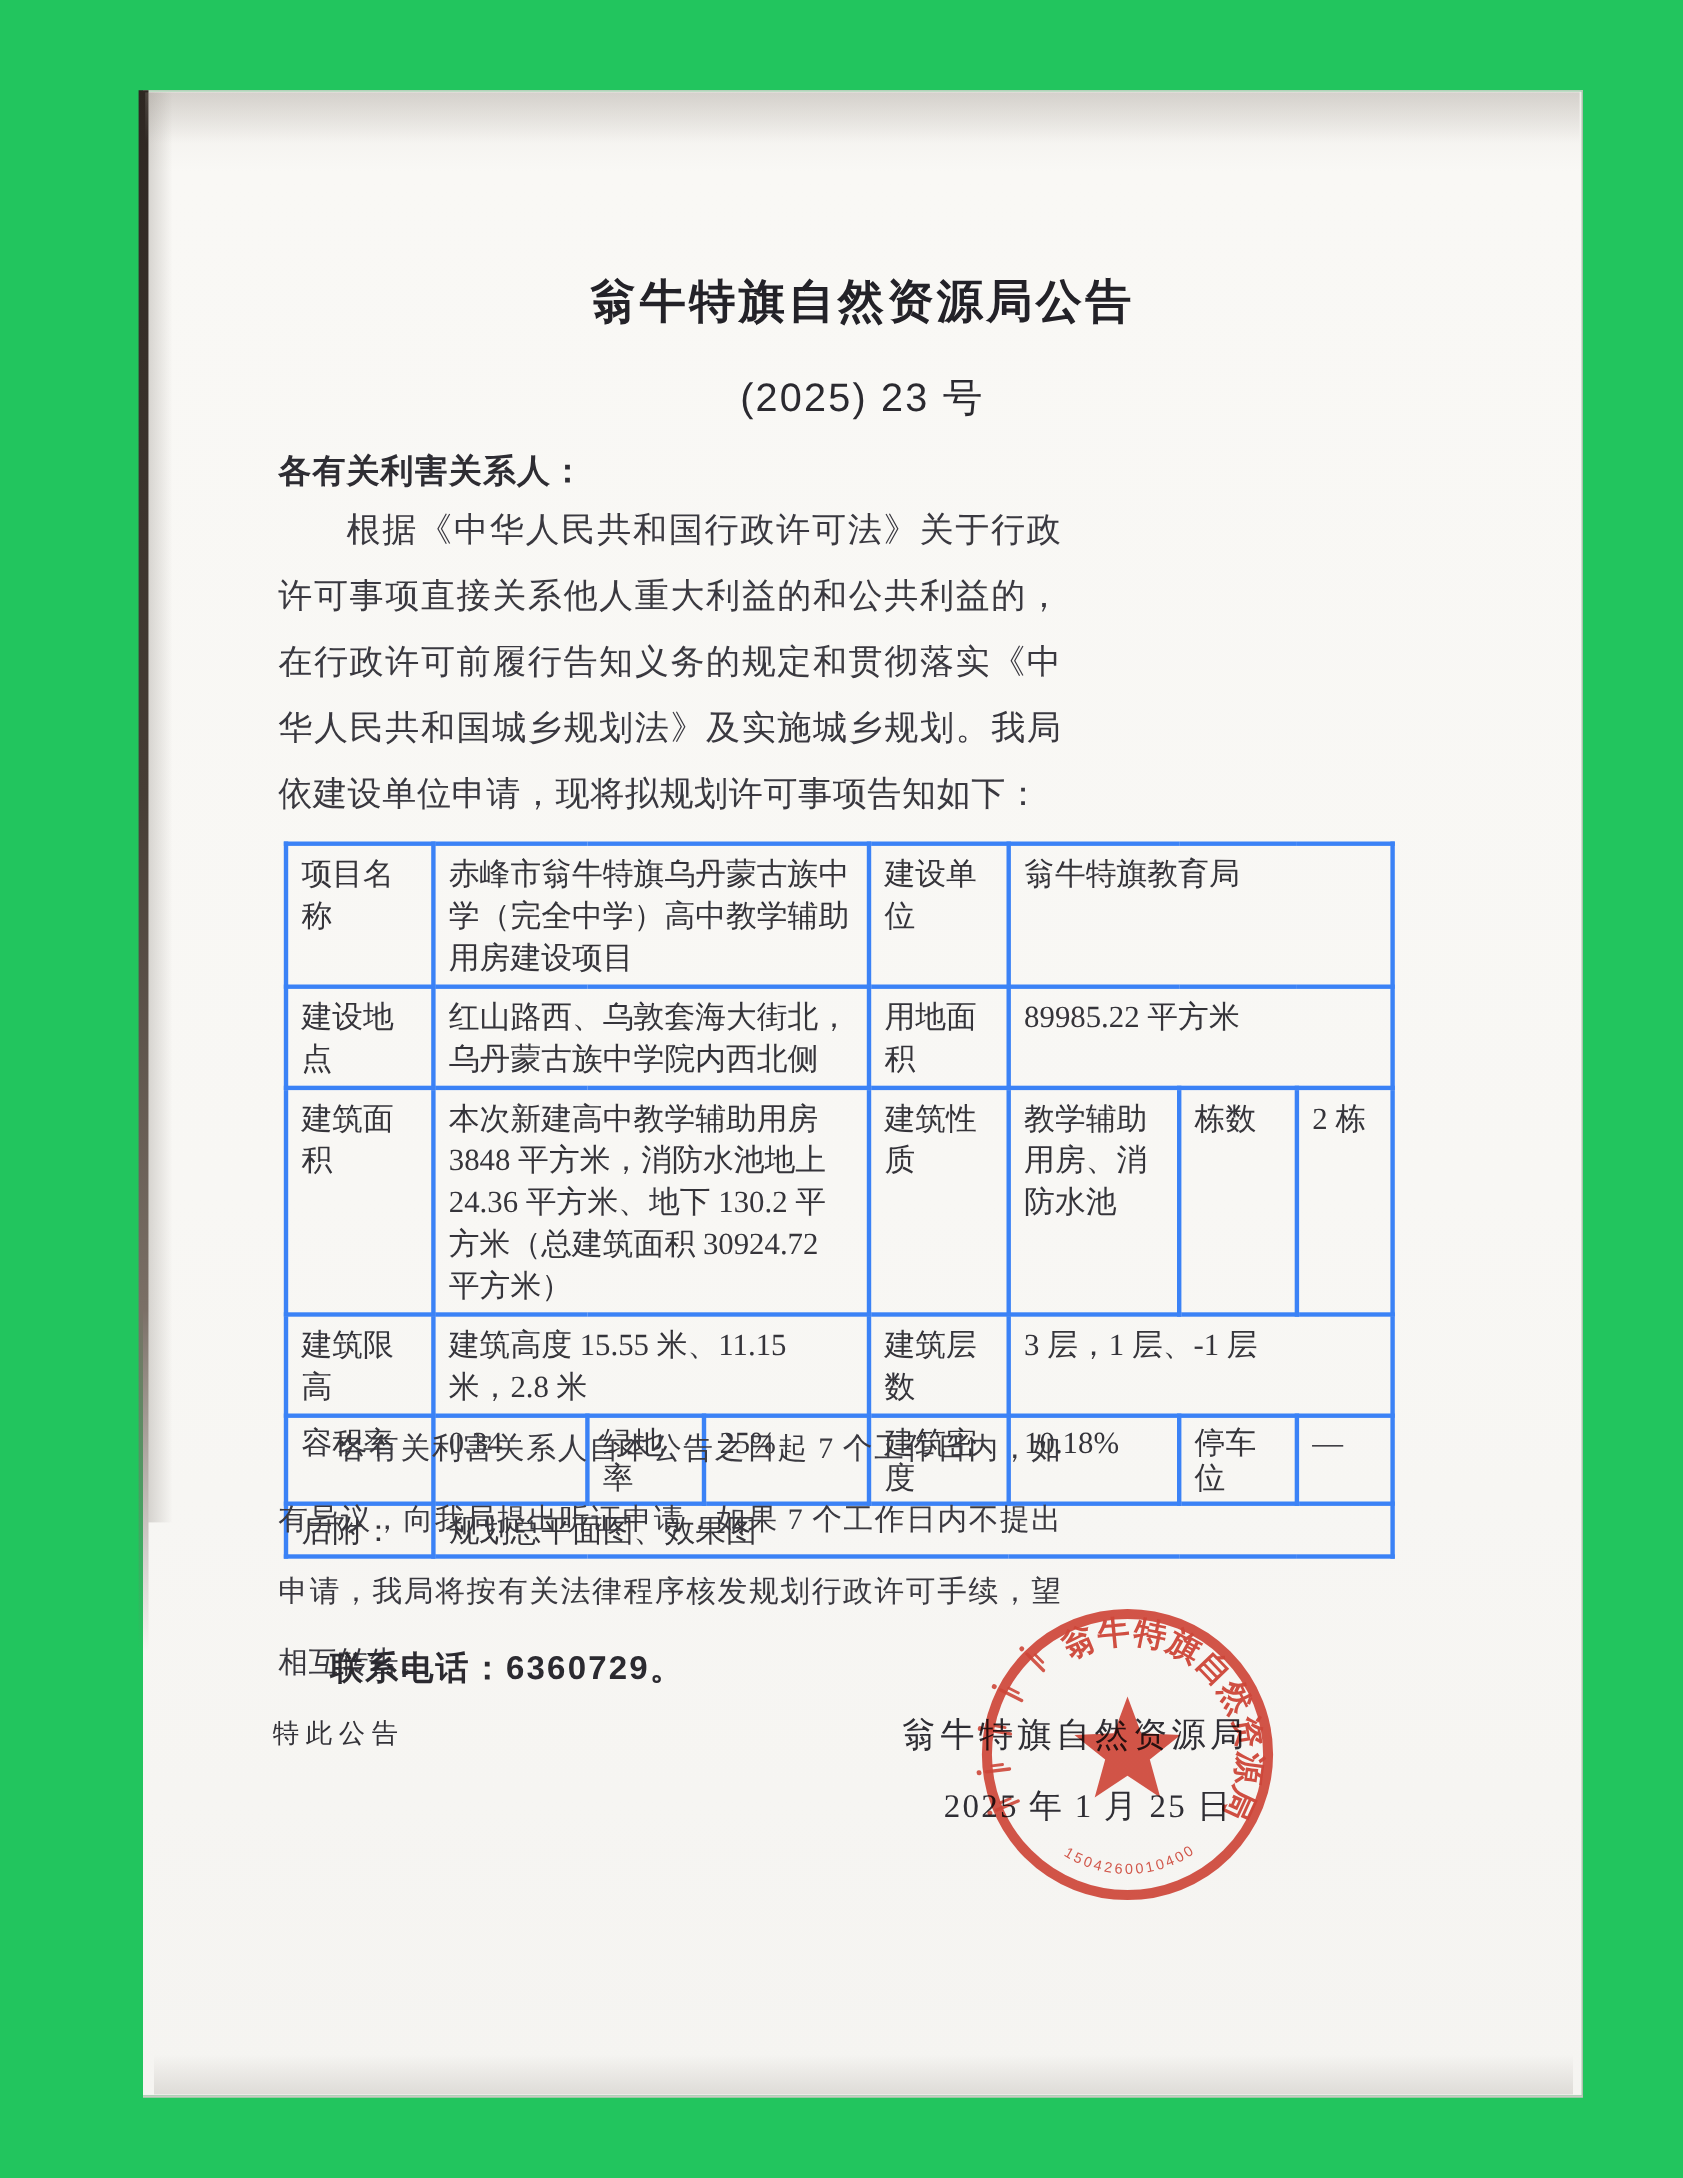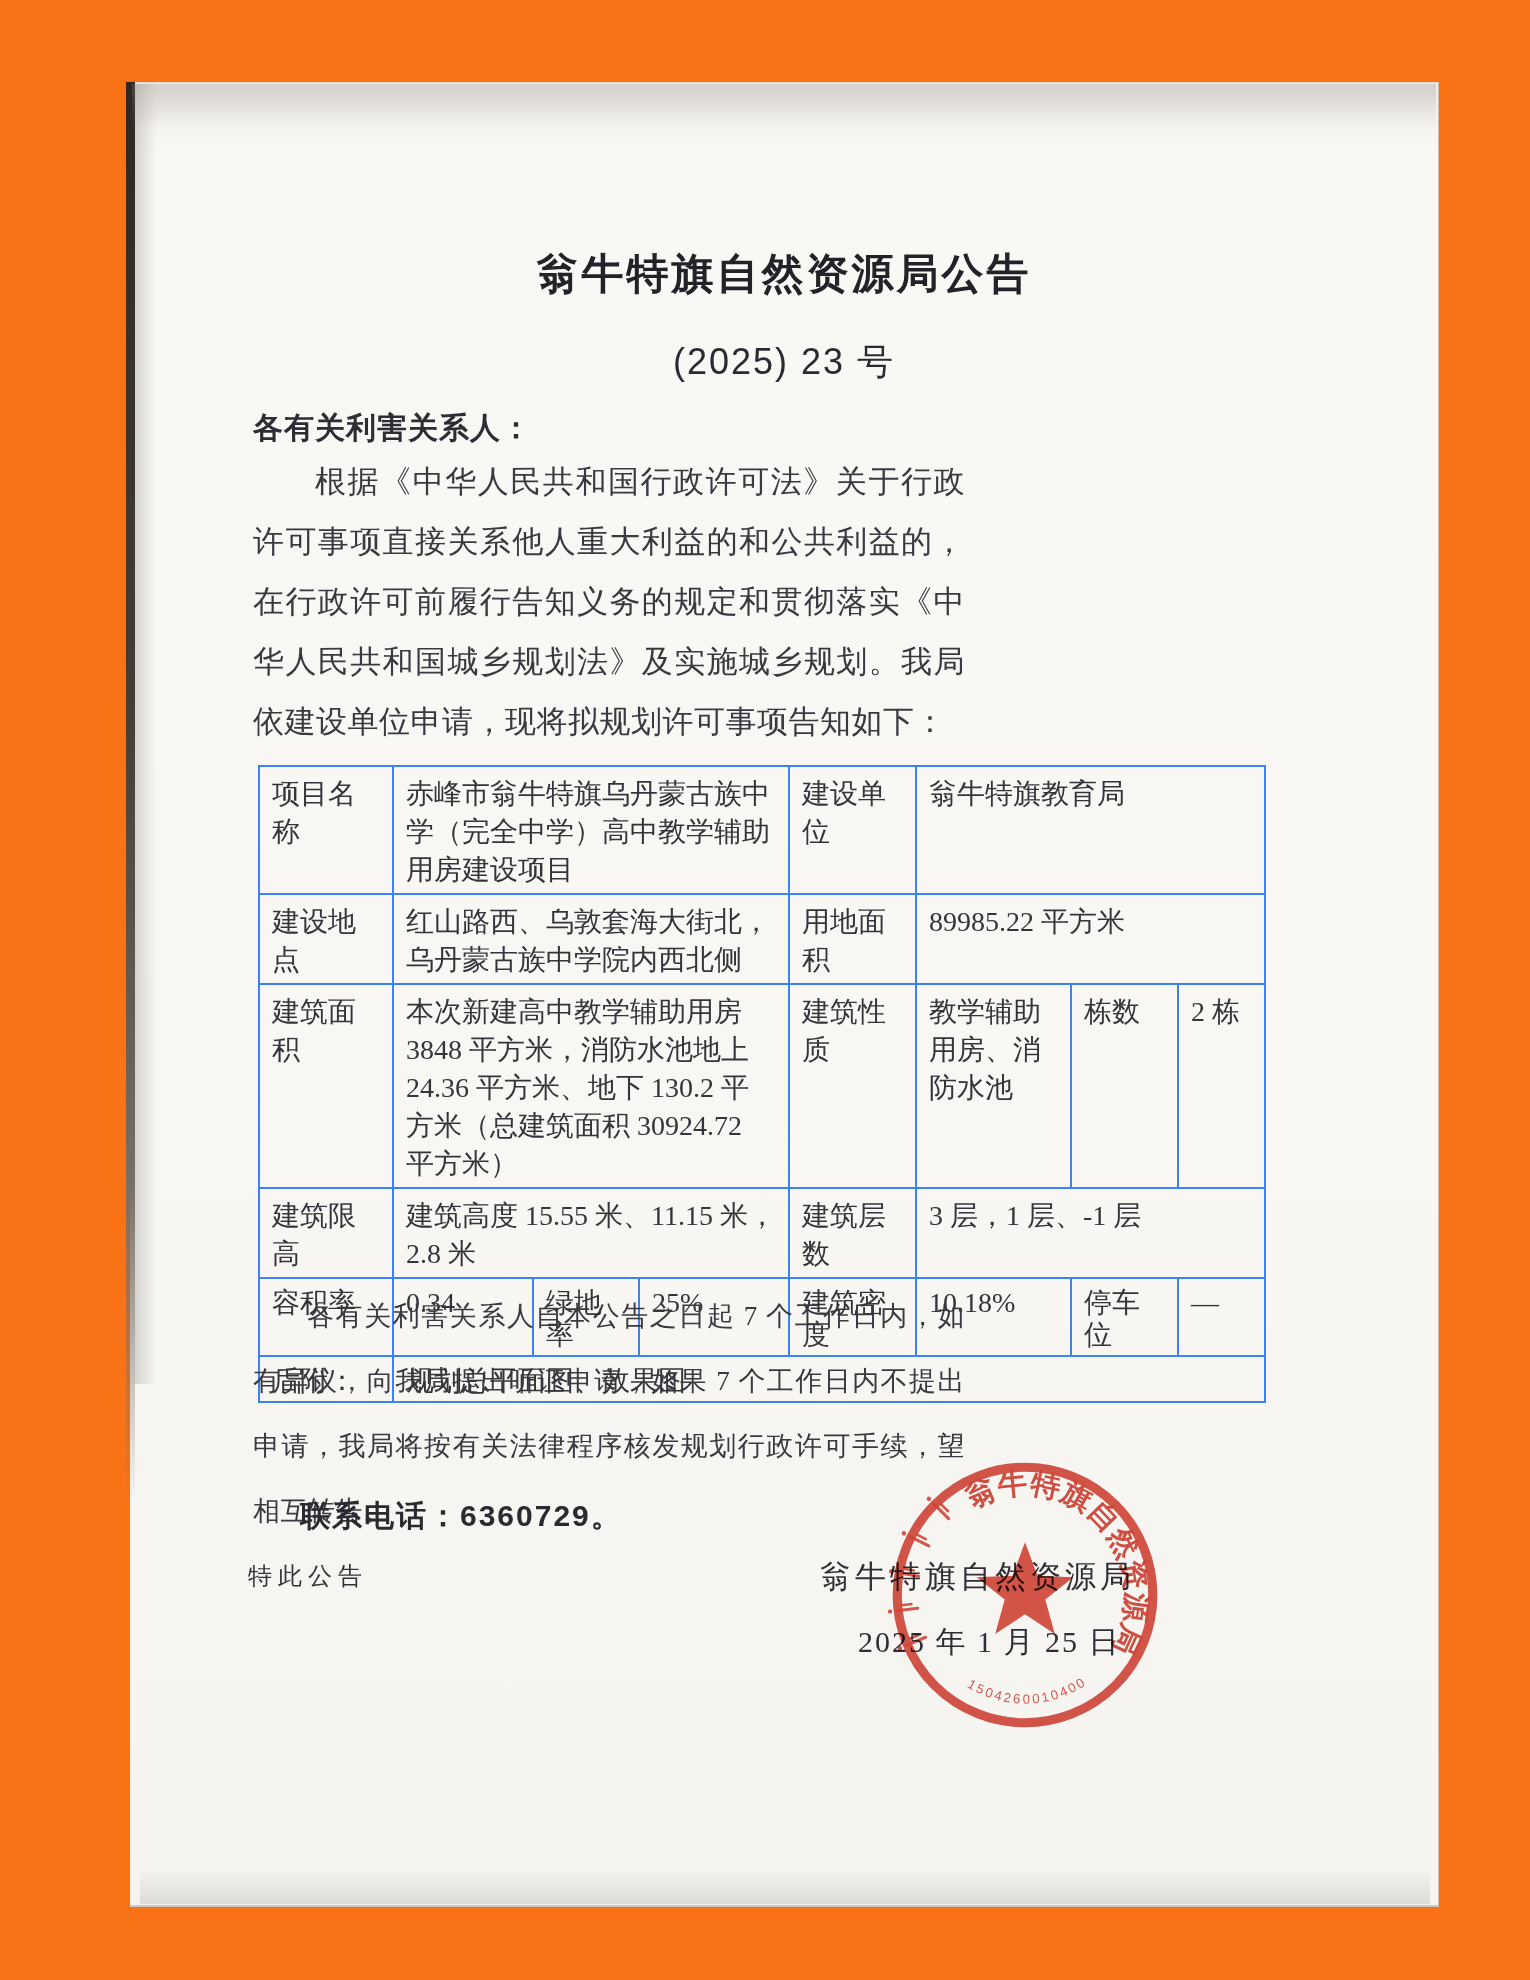--- a/index.html
+++ b/index.html
@@ -1,19 +1,19 @@
 <!DOCTYPE html>
 <html><head>
 <meta charset="utf-8">
 <style>
   html,body{margin:0;padding:0;background:#ffffff;}
   .stage{
     position:relative;
     width:1530px;height:1980px;
-    background:#f97316;
+    background:#22c55e;
     overflow:hidden;
     font-family:"Liberation Serif","DejaVu Serif",serif;
     color:#333238;
   }
   
   .page{
     position:absolute;left:130px;top:82px;width:1308px;height:1822px;
     background:linear-gradient(180deg,#efede9 0%,#f9f8f5 4%,#f8f7f4 55%,#f5f4f1 100%);
     border-right:1px solid #c2beba;
     border-bottom:2px solid #cdc9c5;
@@ -58,21 +58,21 @@
   }
   .para.intro{top:452px;line-height:60px;}
   .para.closing{top:1284px;line-height:65px;font-size:27px;}
 
   table.info{
     position:absolute;left:258px;top:765px;
     border-collapse:collapse;table-layout:fixed;width:1006px;
     font-size:28px;color:#35343a;
   }
   table.info td{
-    border:2px solid #3b82f6;
+    border:4px solid #3b82f6;
     padding:8px 12px 4px 12px;
     vertical-align:top;line-height:38px;
     overflow:hidden;
     font-family:Liberation Serif, serif;
   }
   tr.r1 td{height:112px;}
   tr.r2 td{height:76px;}
   tr.r3 td{height:138px;}
   tr.r4 td{height:74px;}
   tr.r5 td{height:30px;line-height:32px;}

